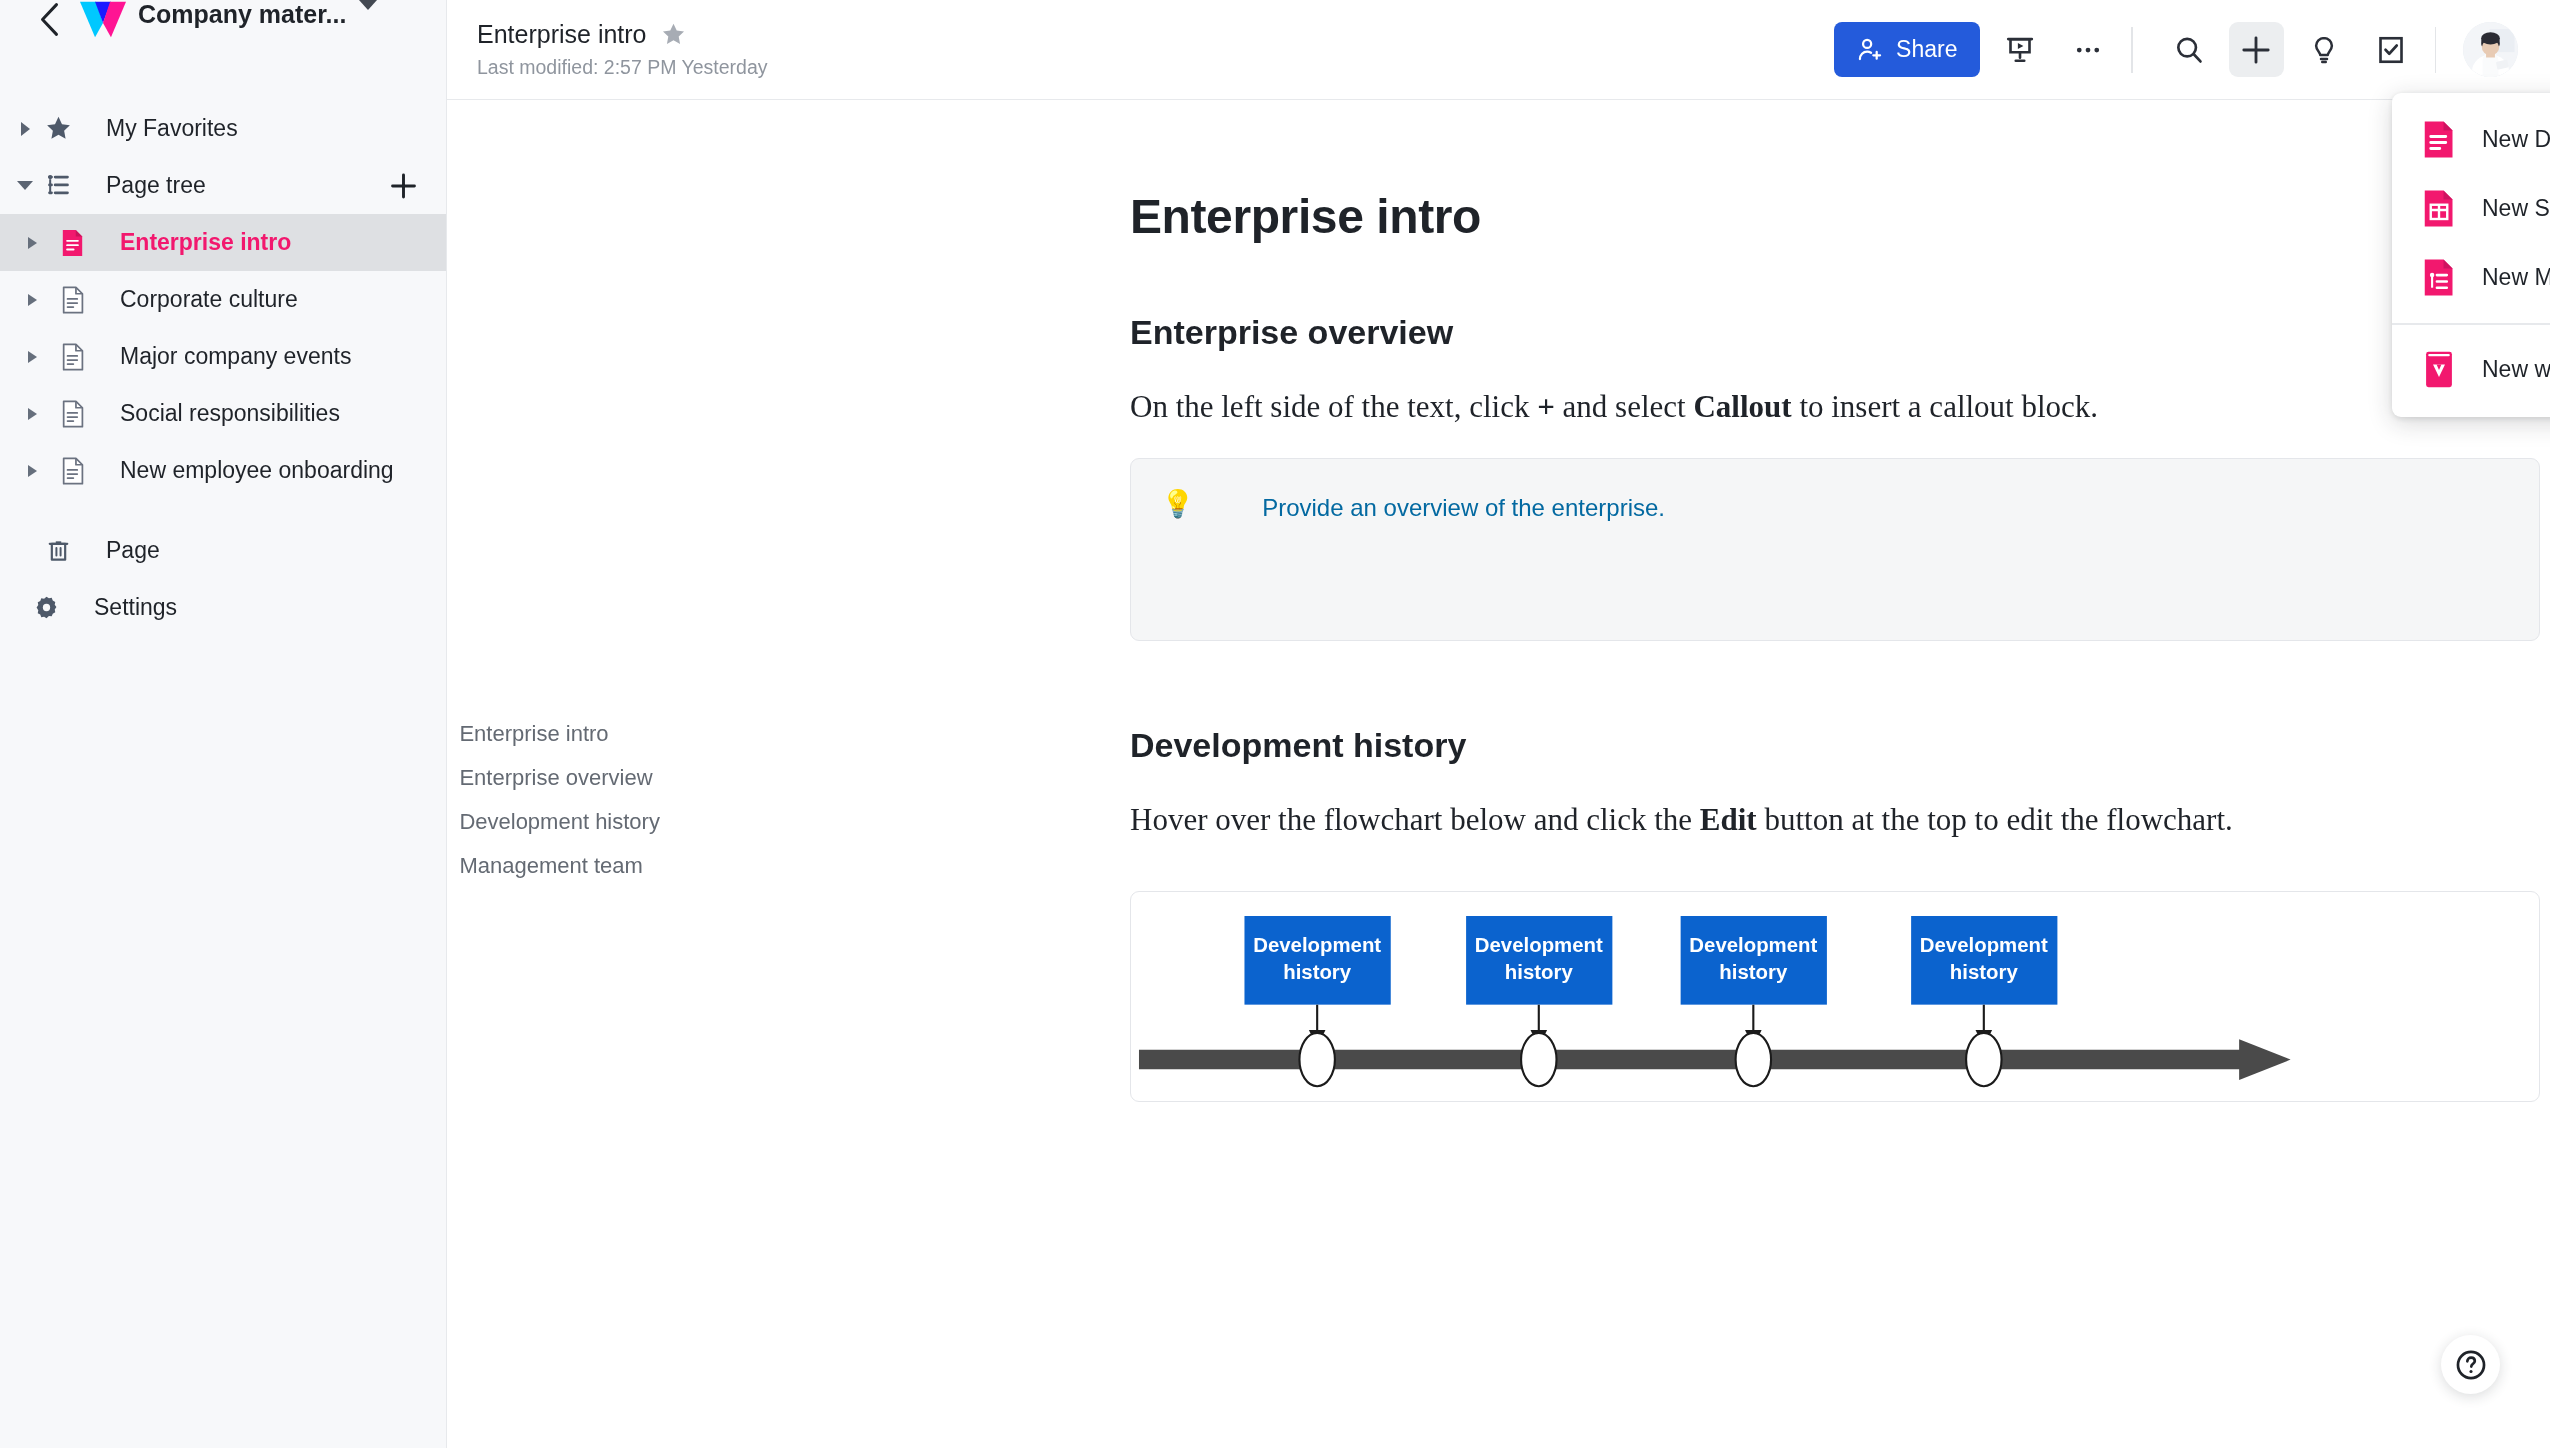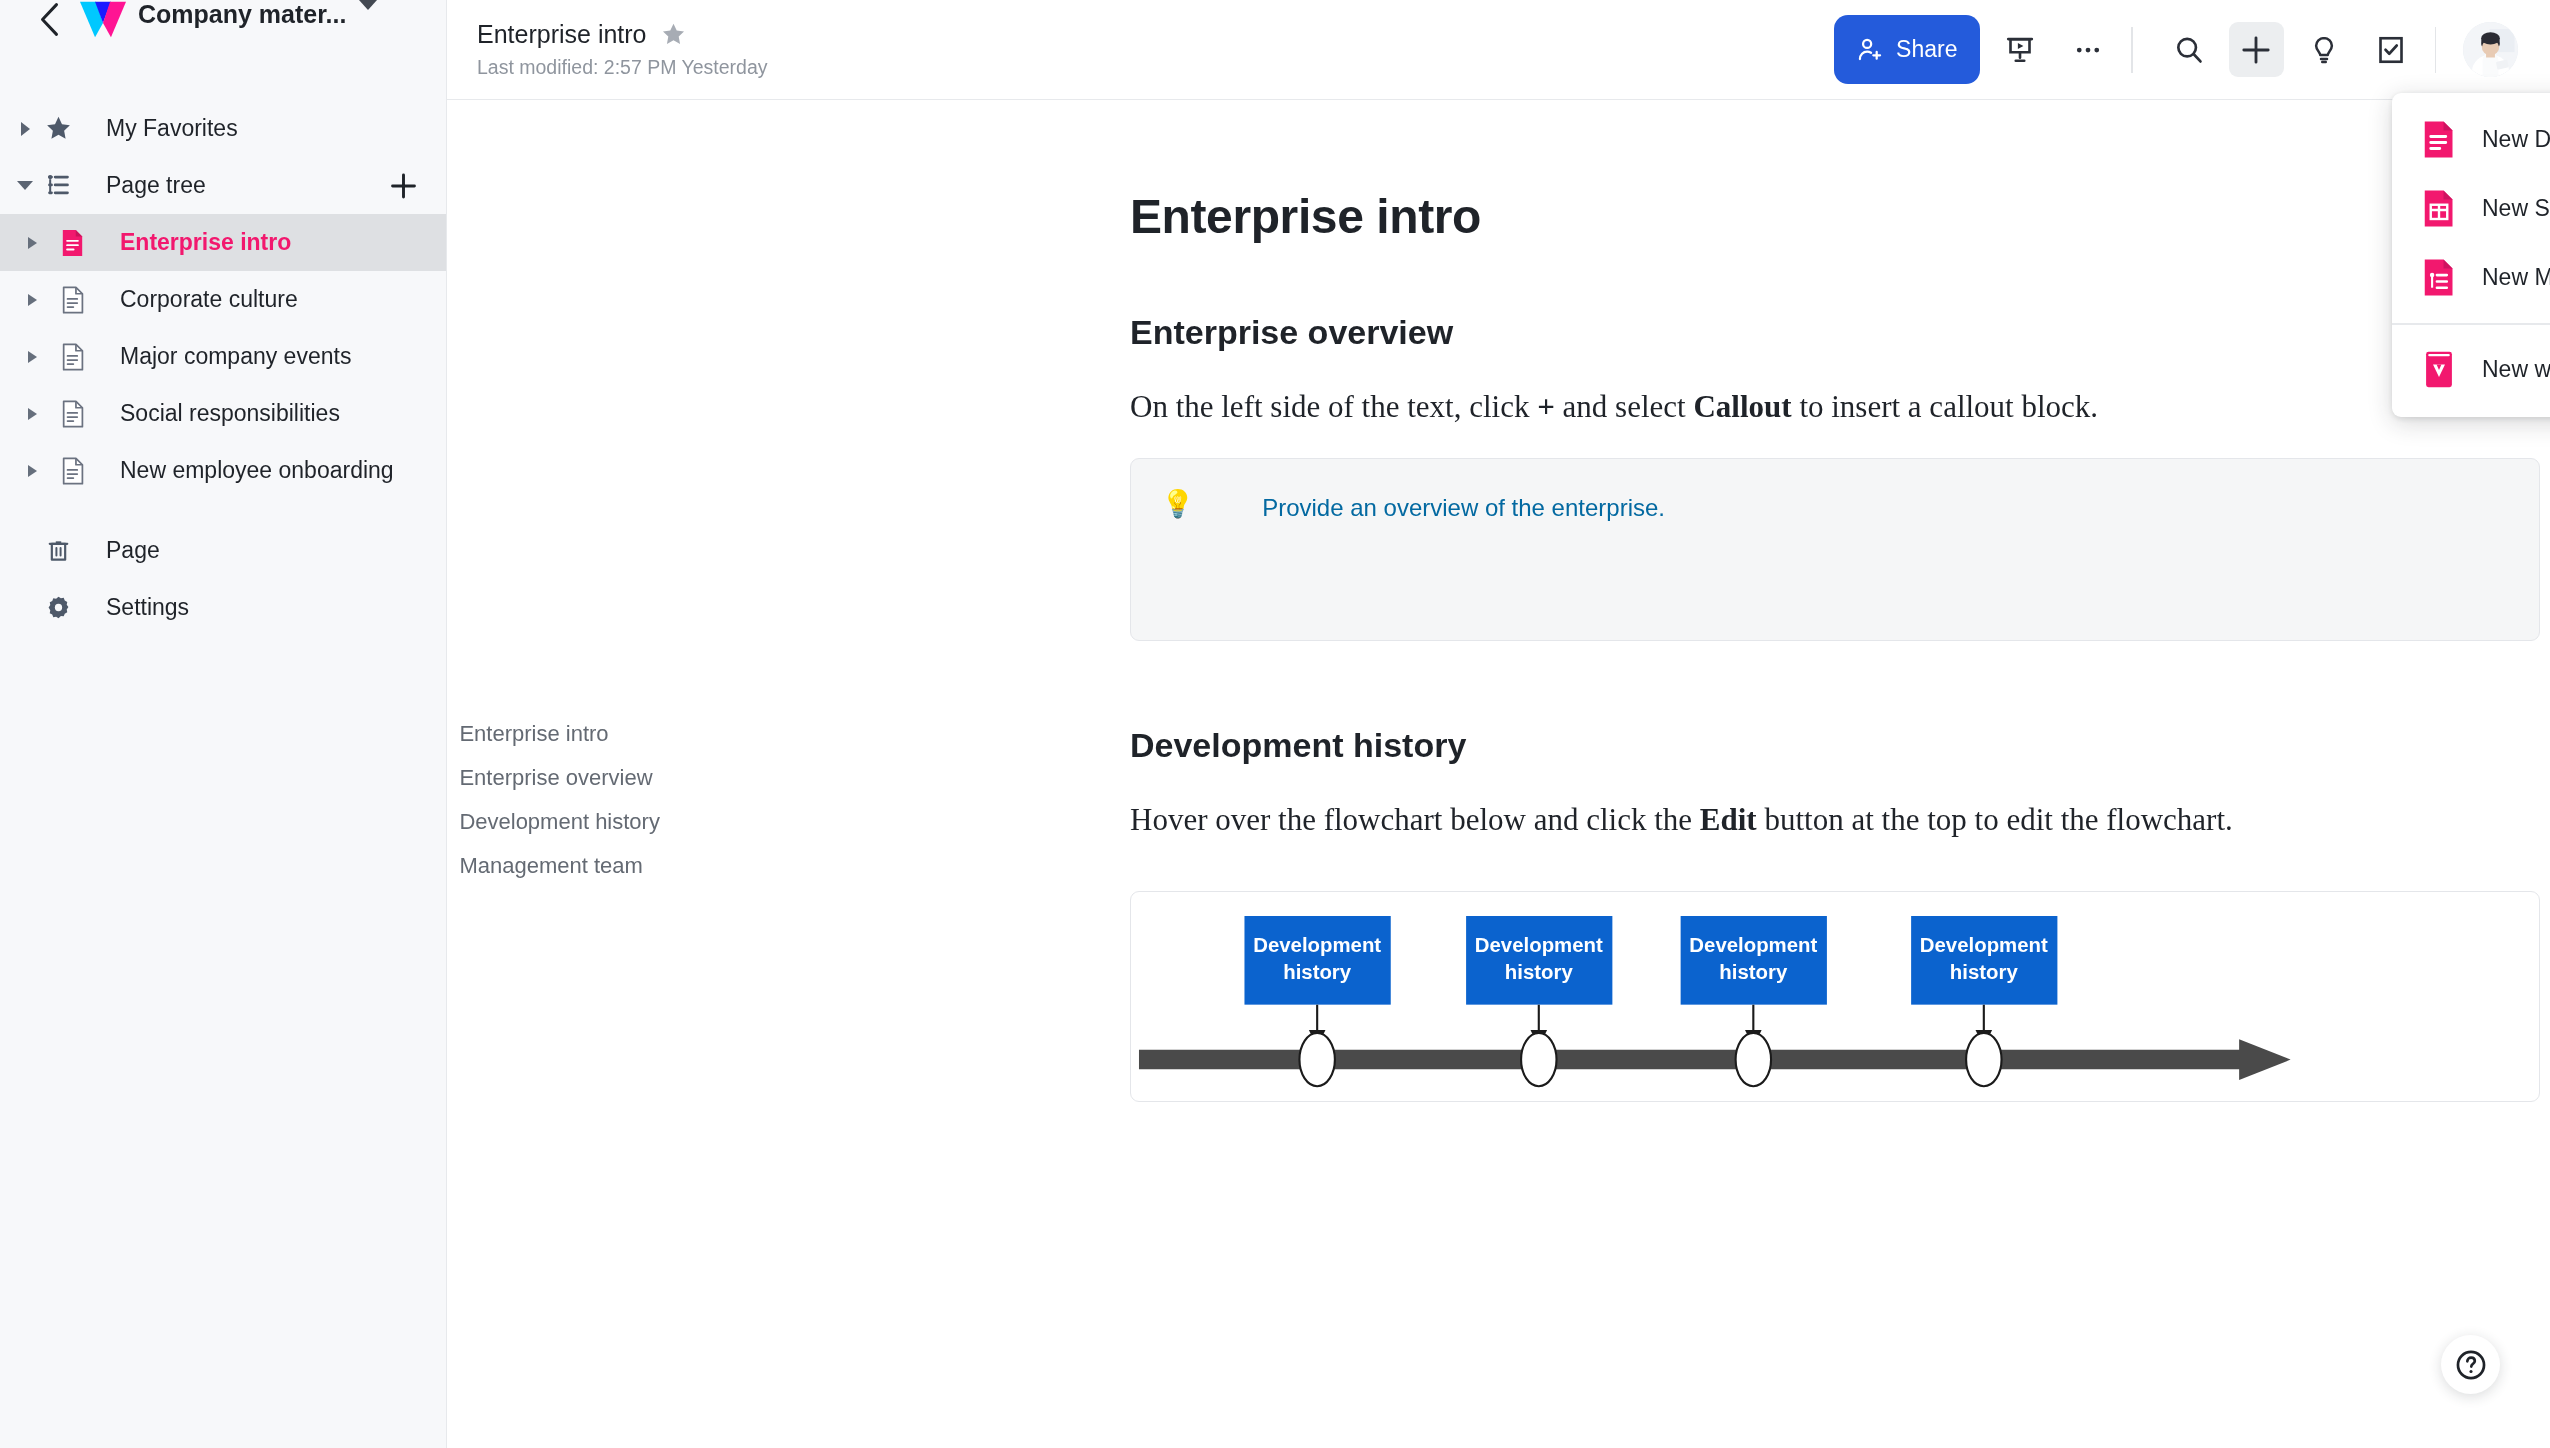--- a/index.html
+++ b/index.html
@@ -81,22 +81,22 @@
     background: #fff; position: relative;
   }
   .doc-meta { display: flex; flex-direction: column; justify-content: center; }
   .doc-title-row { display: flex; align-items: center; }
   .doc-title { font-size: 25px; color: #1f2329; }
   .star-ic { margin-left: 14px; cursor: pointer; display: flex; }
   .doc-sub { font-size: 19.5px; color: #8f959e; margin-top: 7px; }
   .tb-right { margin-left: auto; display: flex; align-items: center; }
   .share-btn {
     display: flex; align-items: center; gap: 12.4px;
-    background: #245bdb; color: #fff; border-radius: 14px;
-    height: 69px; padding: 0 23px; font-size: 23px; cursor: pointer;
+    background: #245bdb; color: #fff; border-radius: 8px;
+    height: 55px; padding: 0 23px; font-size: 23px; cursor: pointer;
   }
   .tb-ic {
     width: 55px; height: 55px; border-radius: 9px; margin-left: 12.4px;
     display: flex; align-items: center; justify-content: center; cursor: pointer;
   }
   .tb-ic.on { background: #eceef0; }
   .tb-div { width: 1.8px; height: 46px; background: #e3e5e8; margin: 0 16px; }
   .avatar {
     width: 55px; height: 55px; border-radius: 50%; margin-left: 10.6px;
     overflow: hidden; cursor: pointer; position: relative;
@@ -291,21 +291,21 @@
         <svg width="25" height="25" viewBox="0 0 24 24">
           <path d="M3.6 5.6h16.8" stroke="#4e5969" stroke-width="2.1" stroke-linecap="round"></path>
           <path d="M9.4 3.2h5.2v2.4H9.4z" fill="#4e5969"></path>
           <path d="M5.6 5.6h12.8v15.2H5.6z" fill="none" stroke="#4e5969" stroke-width="2.1" stroke-linejoin="round"></path>
           <path d="M10 9.6v7.2M14 9.6v7.2" stroke="#4e5969" stroke-width="1.9" stroke-linecap="round"></path>
         </svg>
       </div>
       <div class="sb-lbl">Page</div>
     </div>
 
-    <div class="sb-row" style="padding-left:41px">
+    <div class="sb-row" style="padding-left:29px">
       <div class="sb-ico">
         <svg width="25" height="25" viewBox="0 0 24 24">
           <path d="M12 1.6l2.3 1.5 2.7-.4 1 2.6 2.4 1.3-.5 2.7 1.6 2.3-1.6 2.3.5 2.7-2.4 1.3-1 2.6-2.7-.4L12 22.4l-2.3-1.5-2.7.4-1-2.6-2.4-1.3.5-2.7L2.5 12l1.6-2.3-.5-2.7 2.4-1.3 1-2.6 2.7.4z" fill="#4e5969"></path>
           <circle cx="12" cy="12" r="3.5" fill="#f7f8fa"></circle>
         </svg>
       </div>
       <div class="sb-lbl">Settings</div>
     </div>
   </div>
 

